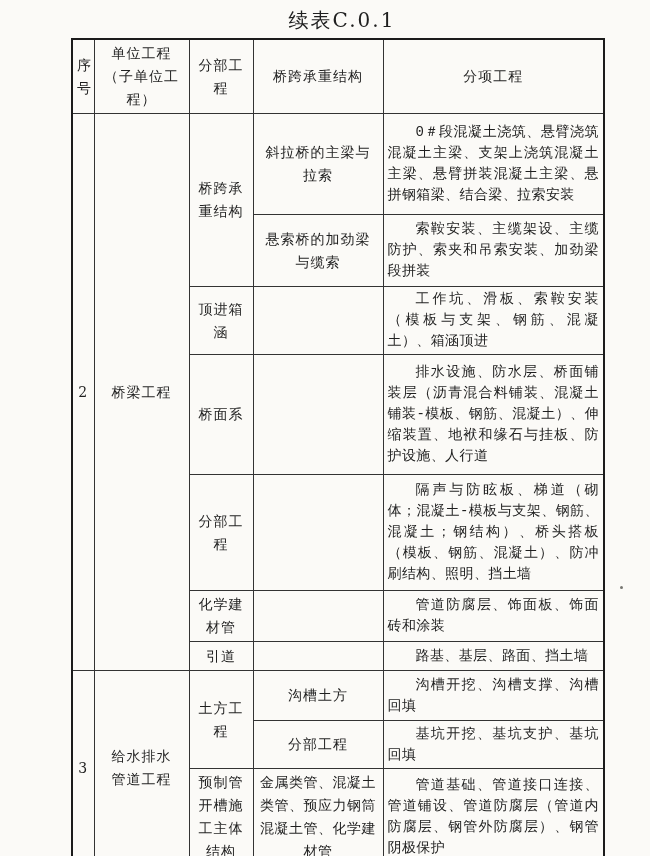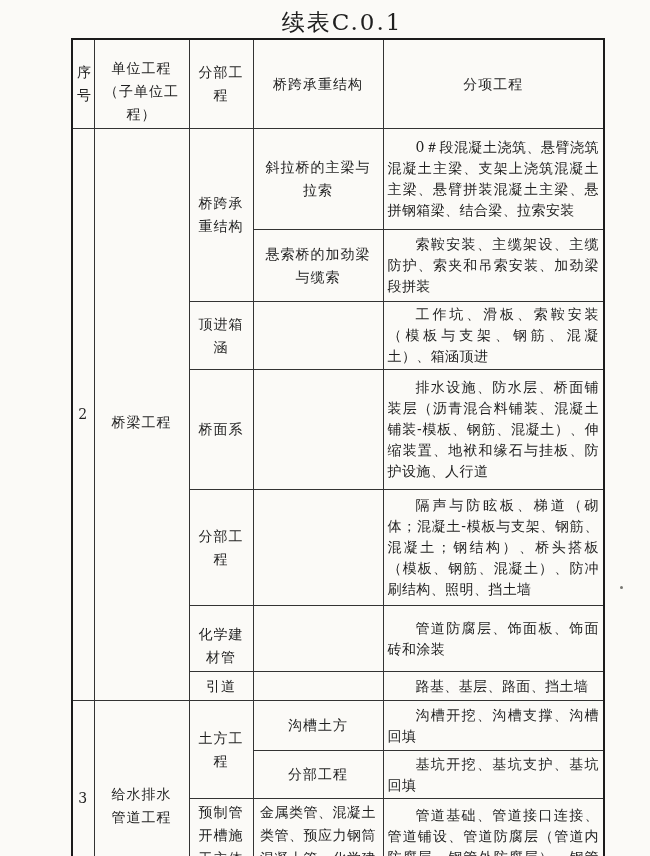--- a/index.html
+++ b/index.html
@@ -17,21 +17,21 @@
     overflow: hidden;
   }
   .doc-title {
     position: absolute;
     top: 7px;
     left: 0;
     width: 650px;
     box-sizing: border-box;
     padding-left: 34px;
     text-align: center;
-    font-size: 23px;
+    font-size: 20px;
     letter-spacing: 2px;
   }
   table.spec-table {
     position: absolute;
     left: 71px;
     top: 38px;
     width: 532px;
     border-collapse: collapse;
     table-layout: fixed;
     border: 2px solid #1b1b1b;
@@ -52,26 +52,26 @@
   .division {
     padding: 2px 1px;
   }
   .items {
     text-align: justify;
     vertical-align: middle;
     line-height: 21px;
     text-indent: 2em;
     padding: 3px 8px;
     letter-spacing: 0.4px;
+    font-family: Liberation Mono, monospace;
   }
   .unit-wrap {
     display: inline-block;
     max-width: 64px;
     letter-spacing: 1px;
-    margin-top: 15px;
   }
   .sub-wrap {
     display: inline-block;
     max-width: 112px;
     letter-spacing: 1px;
   }
   .speck {
     position: absolute;
     left: 620px;
     top: 586px;

